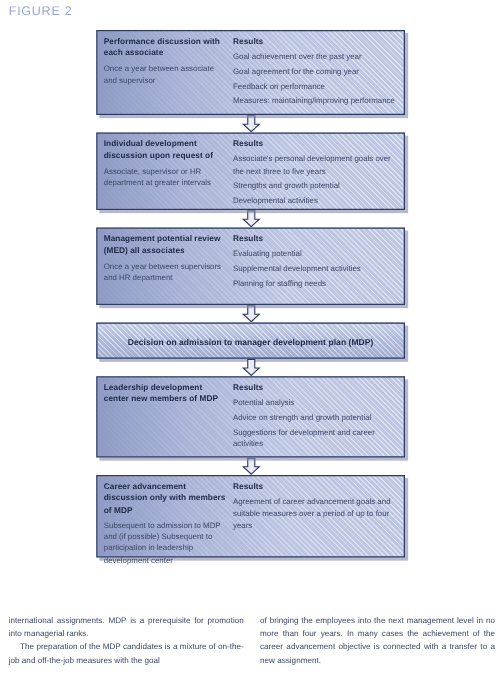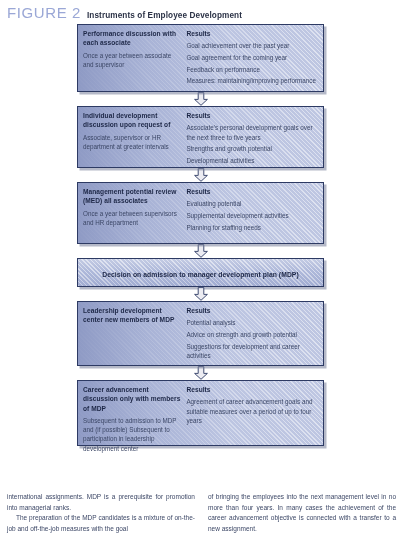--- a/index.html
+++ b/index.html
@@ -19,21 +19,21 @@
   .fig-head {
     position: absolute;
     left: 7px;
     top: 4px;
     display: flex;
     align-items: baseline;
     gap: 6px;
     white-space: nowrap;
   }
   .fig-label {
-    font-size: 15px;
+    font-size: 10px;
     letter-spacing: 0.6px;
     color: #9aa7d6;
     font-weight: 400;
   }
   .fig-title {
     font-size: 8.2px;
     font-weight: 700;
     color: #2b3246;
     letter-spacing: 0.1px;
   }
@@ -156,21 +156,20 @@
     text-align: justify;
   }
   .bcol p { margin: 0; }
   .bcol p.indent { text-indent: 9px; }
 </style>
 </head>
 <body>
 
 <div class="fig-head">
   <span class="fig-label">FIGURE 2</span>
-  <span class="fig-title">Instruments of Employee Development</span>
 </div>
 
 <div class="flow">
 
   <div class="box" style="height:68px;">
     <div class="box-inner">
       <div class="col-left">
         <div class="hd">Performance discussion with each associate</div>
         <div class="sub">Once a year between associate and supervisor</div>
       </div>

